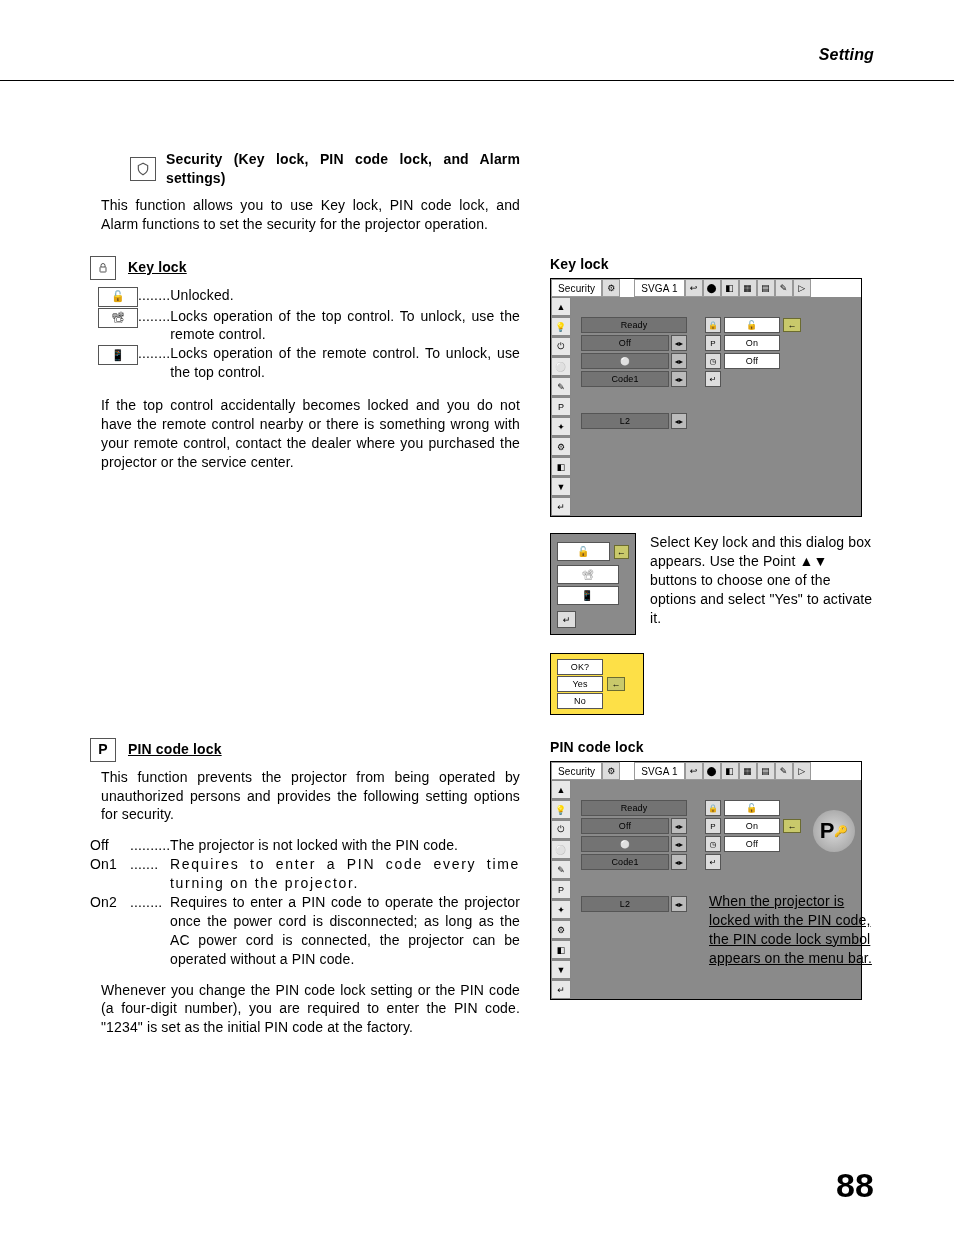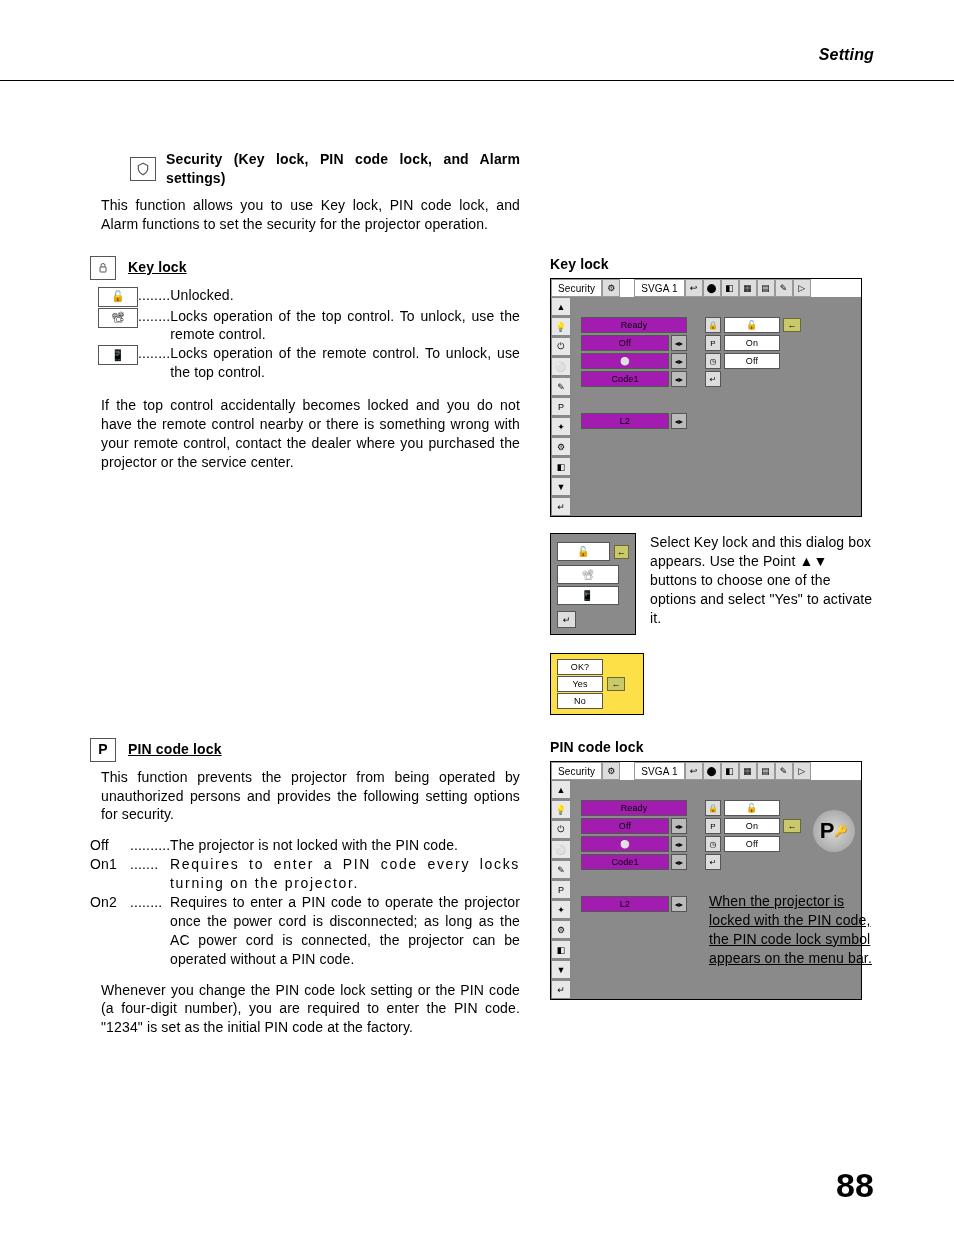--- a/index.html
+++ b/index.html
@@ -198,21 +198,21 @@
     width: 106px;
   }
   .osd-item {
     display: flex;
     align-items: center;
   }
   .osd-item .field {
     flex: 1;
     height: 14px;
     border: 1px solid #555;
-    background: #a21caf;
+    background: #737373;
     font-size: 9px;
     display: flex;
     align-items: center;
     justify-content: center;
   }
   .osd-item .arrows {
     width: 14px; height: 14px;
     background: #bbb;
     border: 1px solid #555;
     font-size: 8px;
@@ -387,21 +387,21 @@
 
       <div class="pin-opts">
         <div class="row">
           <div class="label">Off</div>
           <div class="d">..........</div>
           <div class="txt">The projector is not locked with the PIN code.</div>
         </div>
         <div class="row">
           <div class="label">On1</div>
           <div class="d">.......</div>
-          <div class="txt" style="letter-spacing:0.12em;">Requires to enter a PIN code every locks turning on the projector.</div>
+          <div class="txt" style="letter-spacing:0.12em;">Requires to enter a PIN code every time turning on the projector.</div>
         </div>
         <div class="row">
           <div class="label">On2</div>
           <div class="d">........</div>
           <div class="txt">Requires to enter a PIN code to operate the projector once the power cord is disconnected; as long as the AC power cord is connected, the projector can be operated without a PIN code.</div>
         </div>
       </div>
 
       <div class="para">Whenever you change the PIN code lock setting or the PIN code (a four-digit number), you are required to enter the PIN code. "1234" is set as the initial PIN code at the factory.</div>
     </div>

